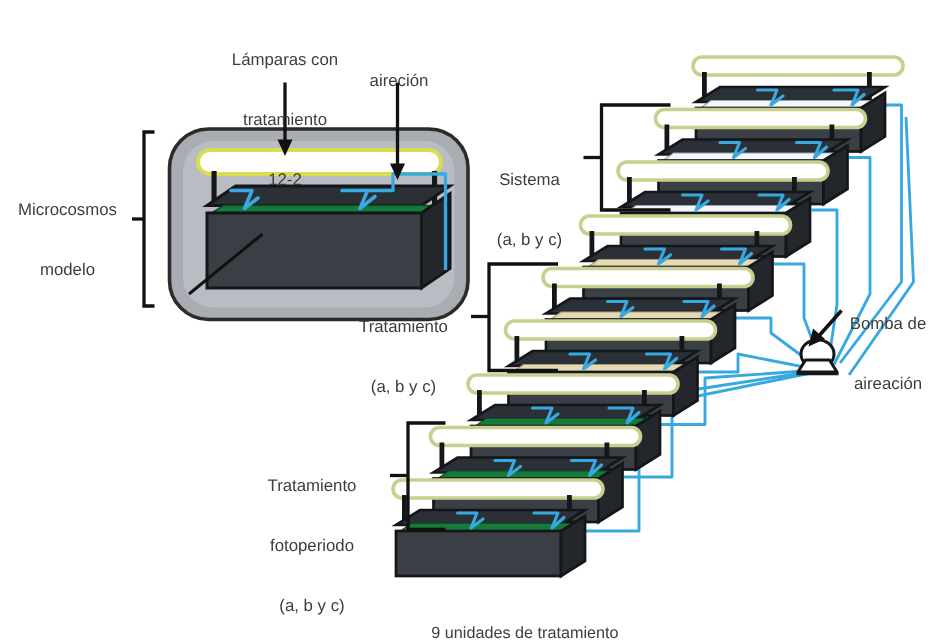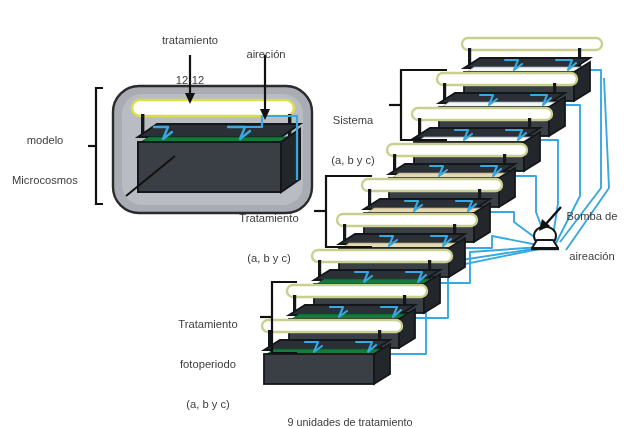--- a/index.html
+++ b/index.html
@@ -204,31 +204,32 @@
       <line x1="531" y1="249" x2="559" y2="249" stroke="#14171a" stroke-width="2.4"></line>
     </g>
     <g>
       <line x1="561" y1="207" x2="545" y2="225" stroke="#111111" stroke-width="2.4"></line>
       <polygon points="539,231 542,219 550,226" fill="#111111"></polygon>
     </g>
 
   </svg>
 
   <div class="lbl lbl-11" style="left:128px;top:8px;width:124px;">
+    <div>Lámparas con</div>
     <div>tratamiento</div>
-    <div>12-12</div>
+    <div>12-2</div>
   </div>
 
   <div class="lbl lbl-11" style="left:215px;top:22px;width:102px;">
     <div>aireción</div>
   </div>
 
   <div class="lbl lbl-11" style="left:2px;top:108px;width:86px;">
+    <div>Microcosmos</div>
     <div>modelo</div>
-    <div>Microcosmos</div>
   </div>
 
   <div class="lbl lbl-11" style="left:318px;top:88px;width:70px;">
     <div>Sistema</div>
     <div>(a, b y c)</div>
   </div>
 
   <div class="lbl lbl-11" style="left:225px;top:186px;width:88px;">
     <div>Tratamiento</div>
     <div>(a, b y c)</div>

